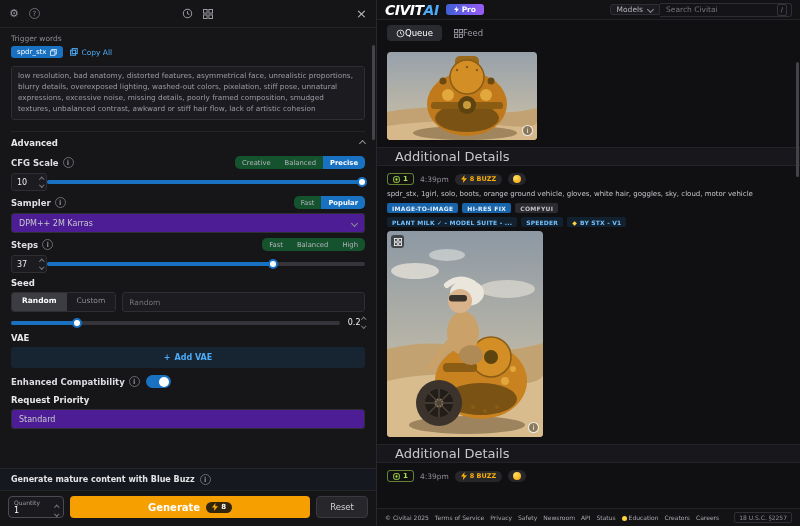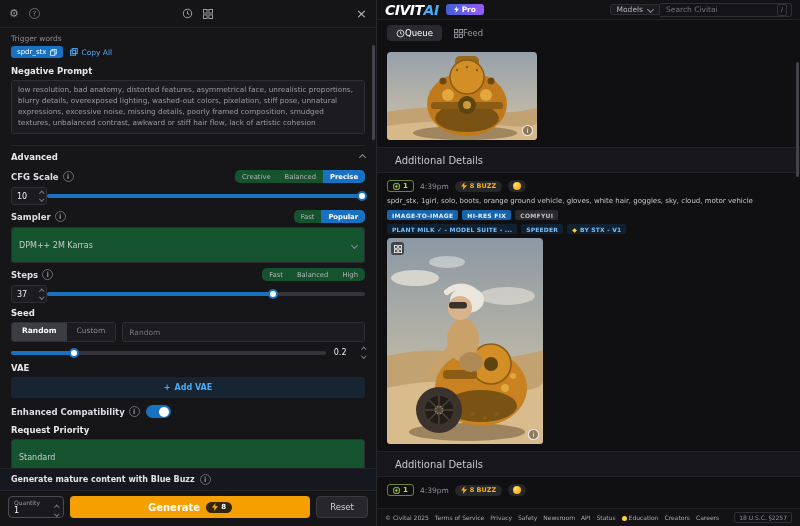--- a/index.html
+++ b/index.html
@@ -32,29 +32,29 @@
 .presets{display:flex;background:#14532d;border-radius:5px;overflow:hidden}
 .preset{font-size:6.8px;padding:2.5px 7px;color:#b4b4bc;cursor:pointer}
 .preset.sel{background:#1971c2;color:#fff;font-weight:600}
 .ctl-row{display:flex;align-items:center;margin-bottom:5px}
 .numbox{width:36px;height:18px;background:#1c1c20;border:1px solid #2e2e34;border-radius:3px;display:flex;align-items:center;justify-content:space-between;padding:0 3px 0 5px;font-size:8px;color:#eceef0}
 .stepcol{display:flex;flex-direction:column;gap:2px}
 .stepcol .chev{width:3.5px;height:3.5px;border-color:#7a7a82}
 .slider{position:relative;height:4px;background:#34343a;border-radius:2px;flex:1}
 .slider .fill{position:absolute;left:0;top:0;bottom:0;background:#1971c2;border-radius:2px}
 .slider .thumb{position:absolute;top:50%;transform:translate(-50%,-50%);width:10px;height:10px;border-radius:50%;background:#fff;border:2.5px solid #1971c2}
-.select{height:36px;background:#14532d;border:1px solid #2e2e34;border-radius:3px;display:flex;align-items:center;justify-content:space-between;padding:0 7px;font-size:8px;color:#c8c8ce;margin-bottom:5px;cursor:pointer}
+.select{height:20px;background:#4c1d95;border:1px solid #2e2e34;border-radius:3px;display:flex;align-items:center;justify-content:space-between;padding:0 7px;font-size:8px;color:#c8c8ce;margin-bottom:5px;cursor:pointer}
 .seed-row{display:flex;gap:6px;margin-bottom:6px}
 .seg{display:flex;border-radius:3px;overflow:hidden;border:1px solid #2e2e34}
 .seg-btn{font-size:7.5px;padding:3px 10px;background:#1c1c20;color:#8a8a92;cursor:pointer}
 .seg-btn.sel{background:#3c3c43;color:#fff;font-weight:600}
 input.txt{background:#1c1c20;border:1px solid #2e2e34;border-radius:3px;font-family:"DejaVu Sans",sans-serif;font-size:7.5px;color:#c8c8ce;padding:0 6px;outline:none}
 .seed-input{flex:1;height:20px}
 .denoise-row{display:flex;align-items:center;gap:8px;margin-bottom:6px}
-.denoise-val{font-size:8px;color:#eceef0;display:flex;gap:15px;align-items:center}
+.denoise-val{font-size:8px;color:#eceef0;display:flex;gap:1px;align-items:center}
 .addvae{height:21px;border-radius:3px;background:rgba(34,139,230,.12);color:#4dabf7;font-size:8px;font-weight:600;display:flex;align-items:center;justify-content:center;gap:4px;margin-bottom:7px;cursor:pointer}
 .compat-row{display:flex;align-items:center;gap:6px;margin:3px 0 7px}
 .toggle{width:25px;height:13px;background:#1971c2;border-radius:8px;position:relative;cursor:pointer}
 .toggle::after{content:"";position:absolute;right:1.5px;top:1.5px;width:10px;height:10px;background:#fff;border-radius:50%}
 .lp-bottom{flex:none;border-top:1px solid #242428}
 .mature-row{display:flex;align-items:center;gap:5px;background:#15181e;padding:5px 11px;border-bottom:1px solid #242428;font-size:8px;font-weight:700;color:#e4e4e8}
 .jobs-row{position:relative;height:25px;display:flex;align-items:center;justify-content:center;border-bottom:1px solid #242428;background:#131316}
 .jobs-row .bal{position:absolute;left:10px;display:flex;align-items:center;gap:3px;background:rgba(77,171,247,.22);color:#74c0fc;font-size:7px;font-weight:700;border-radius:8px;padding:1.5px 6px}
 .jobs-row .jt{font-size:8px;color:#dadade}
 .actions{display:flex;gap:6px;padding:5px 8px 8px;background:#151518;align-items:stretch}
@@ -78,21 +78,21 @@
 .kbd{border:1px solid #34343a;border-radius:2px;font-size:6.5px;color:#8a8a92;padding:0 3px;line-height:10px}
 .rp-tabbar{height:26px;flex:none;display:flex;align-items:center;gap:12px;padding:0 10px;background:#101013}
 .tab{display:flex;align-items:center;font-size:8.5px;color:#9a9aa2;cursor:pointer}
 .tab.active{background:#2a2b31;border-radius:4px;padding:3px 9px;color:#fff}
 .feed{flex:1;overflow:hidden;padding:6px 10px 0;position:relative}
 .gen-img{position:relative;border-radius:4px;overflow:hidden;background:#222}
 .img1{width:150px;height:88px;margin-bottom:7px}
 .img2{width:156px;height:206px;margin:2px 0 7px}
 .ov-info{position:absolute;right:4px;bottom:4px;width:11px;height:11px;border:1px solid rgba(255,255,255,.85);border-radius:50%;background:rgba(0,0,0,.35);color:#fff;font-size:7px;display:flex;align-items:center;justify-content:center}
 .ov-remix{position:absolute;left:4px;top:4px;width:13px;height:13px;border-radius:3px;background:rgba(0,0,0,.55);display:flex;align-items:center;justify-content:center}
-.details-bar{margin:4px -10px 7px;background:#18181c;border-top:1px solid #242428;border-bottom:1px solid #242428;height:26px;display:flex;align-items:center;padding:0 18px;font-size:10px;color:#c8c8cc;cursor:pointer}
+.details-bar{margin:4px -10px 7px;background:#18181c;border-top:1px solid #242428;border-bottom:1px solid #242428;height:19px;display:flex;align-items:center;padding:0 18px;font-size:13px;color:#c8c8cc;cursor:pointer}
 .meta-row{display:flex;align-items:center;gap:6px;margin-bottom:5px}
 .batch-badge{display:inline-flex;align-items:center;gap:3px;border:1px solid rgba(169,227,75,.55);color:#a9e34b;border-radius:3px;padding:1px 5px;font-size:7px;font-weight:600}
 .time{font-size:7.5px;color:#8e8e96}
 .buzz-pill{display:inline-flex;align-items:center;gap:3px;background:#26262b;border-radius:8px;padding:1.5px 6px;font-size:6.5px;font-weight:700;color:#fab005}
 .emoji-pill{display:inline-flex;align-items:center;background:#26262b;border-radius:8px;padding:2px 5px}
 .emoji-face{width:8px;height:8px;border-radius:50%;background:radial-gradient(circle at 35% 30%,#ffe066,#f59f00)}
 .prompt-line{font-size:7px;color:#c6c7cb;white-space:nowrap;overflow:hidden;margin-bottom:5px}
 .pill-row{display:flex;gap:4px;margin-bottom:4px;flex-wrap:nowrap}
 .wf-pill{font-size:6px;font-weight:700;letter-spacing:.3px;border-radius:2px;padding:1.5px 5px;background:#1864ab;color:#e3f0ff;white-space:nowrap}
 .wf-pill.gray{background:#2a2a30;color:#c1c2c5}
@@ -148,21 +148,20 @@
         </span>
         <span class="copy-all">
           <svg width="8" height="8" viewBox="0 0 8 8">
               <rect x="2.2" y="0.6" width="5" height="5" fill="none" stroke="#4dabf7"></rect>
               <rect x="0.6" y="2.2" width="5" height="5" fill="none" stroke="#4dabf7"></rect>
             </svg>
           <span>Copy All</span>
         </span>
       </div>
 
-      <div class="sec-label">Negative Prompt</div>
       <textarea class="neg" style="">low resolution, bad anatomy, distorted features, asymmetrical face, unrealistic proportions, blurry details, overexposed lighting, washed-out colors, pixelation, stiff pose, unnatural expressions, excessive noise, missing details, poorly framed composition, smudged textures, unbalanced contrast, awkward or stiff hair flow, lack of artistic cohesion</textarea>
 
       <div class="adv-head">
         <span class="t">Advanced</span>
         <span class="chev up"></span>
       </div>
 
       
       <div class="param-row">
         <span class="param-label">

